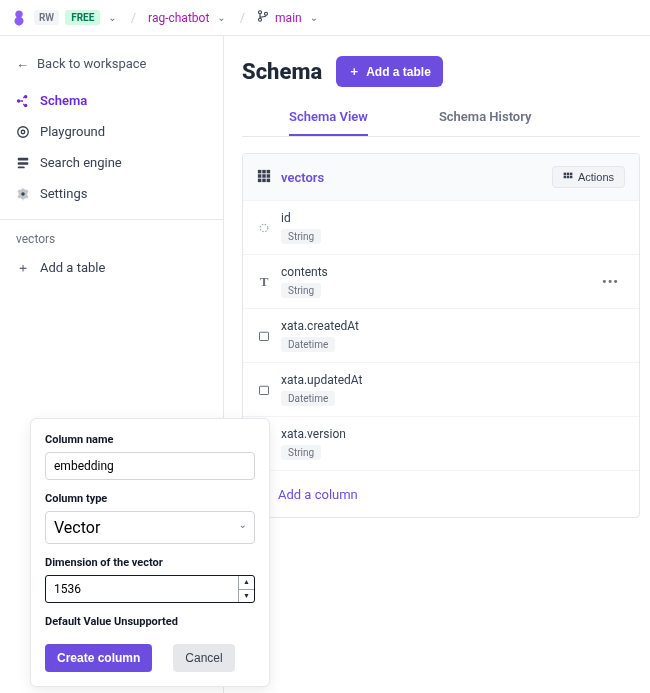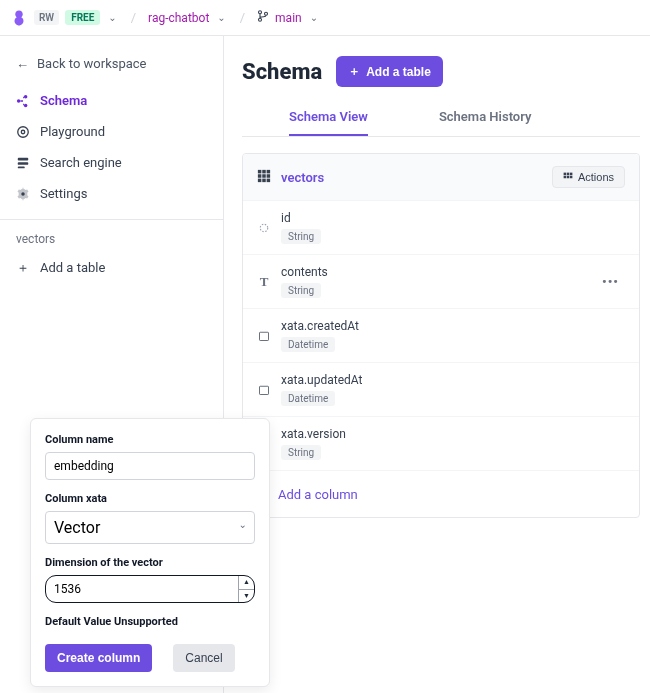--- a/index.html
+++ b/index.html
@@ -109,21 +109,21 @@
     font-size: 12px; margin-bottom: 12px; font-family: inherit;
   }
   .field-select-wrap { position: relative; margin-bottom: 12px; }
   .field-select {
     width: 100%; border: 1px solid #d1d5db; border-radius: 4px; padding: 6px 8px;
     font-size: 16px; appearance: none; background: #fff; font-family: inherit;
   }
   .select-chev { position: absolute; right: 8px; top: 8px; font-size: 10px; color: #6b7280; pointer-events: none; }
   .number-wrap { position: relative; margin-bottom: 12px; }
   .number-input {
-    width: 100%; border: 1.5px solid #111827; border-radius: 11px; padding: 6px 8px;
+    width: 100%; border: 1.5px solid #111827; border-radius: 3px; padding: 6px 8px;
     font-size: 12px; font-family: inherit;
   }
   .spinners {
     position: absolute; right: 1px; top: 1px; bottom: 1px; width: 16px;
     display: flex; flex-direction: column; border-left: 1px solid #9ca3af;
   }
   .spin { flex: 1; display: flex; align-items: center; justify-content: center; font-size: 7px; cursor: pointer; }
   .spin + .spin { border-top: 1px solid #9ca3af; }
   .hint { font-size: 11px; font-weight: 700; color: #111827; margin-bottom: 16px; }
   .popover-actions { display: flex; gap: 21px; align-items: flex-end; }
@@ -323,21 +323,21 @@
         <span>Add a column</span>
       </div>
     </div>
   </div>
 </div>
 
 <div class="popover">
   <label class="field-label">Column name</label>
   <input class="field-input" value="embedding" style="">
 
-  <label class="field-label">Column xata</label>
+  <label class="field-label">Column type</label>
   <div class="field-select-wrap">
     <select class="field-select">
       <option>Vector</option>
     </select>
     <span class="select-chev">⌄</span>
   </div>
 
   <label class="field-label">Dimension of the vector</label>
   <div class="number-wrap">
     <input class="number-input" value="1536" style="">

